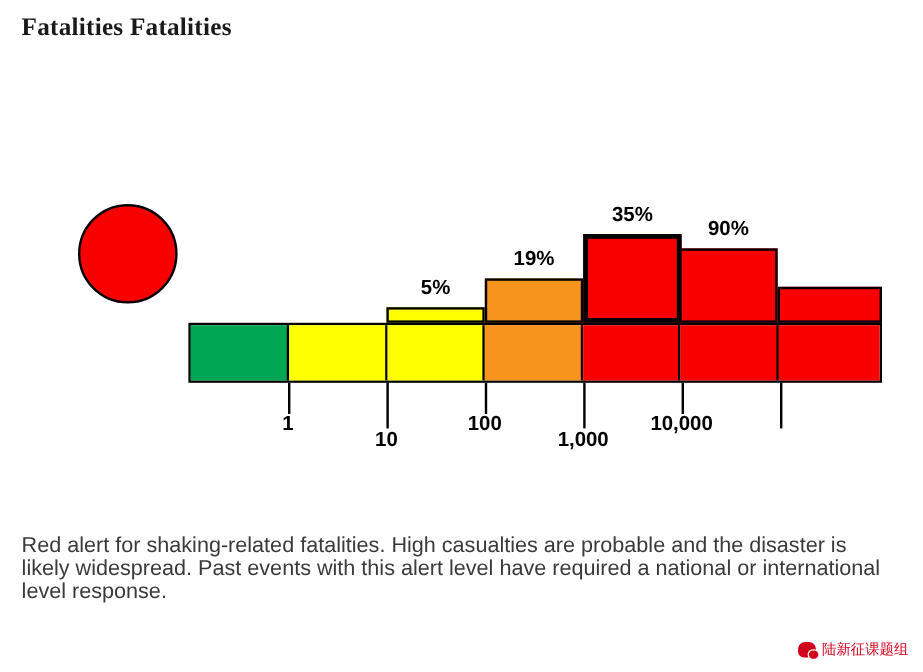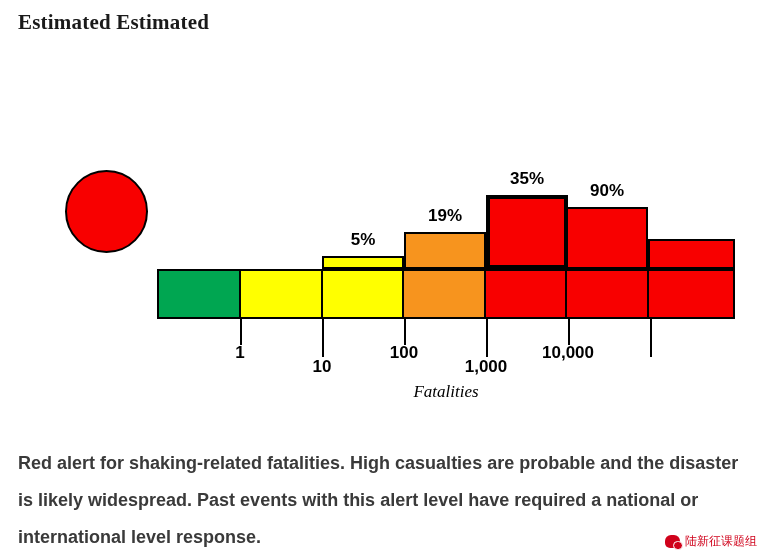--- a/index.html
+++ b/index.html
@@ -120,23 +120,22 @@
     color: #000000;
   }
 
   
   .description {
     position: absolute;
     left: 18px;
     top: 445px;
     width: 722px;
     font-size: 18px;
-    line-height: 37px;
+    line-height: 19px;
     color: #3a3a3a;
-    font-weight: bold;
   }
 
   
   .watermark {
     position: absolute;
     right: 12px;
     bottom: 10px;
     display: flex;
     align-items: center;
     gap: 5px;
@@ -161,21 +160,21 @@
     height: 9px;
     border-radius: 5px;
     background: #d0021b;
     border: 1px solid #ffffff;
     box-sizing: border-box;
   }
 </style>
 </head>
 <body>
 
-<div class="page-title">Estimated Estimated</div>
+<div class="page-title">Fatalities Fatalities</div>
 
 <div class="alert-circle"></div>
 
 <div class="chart">
 
   <div class="bars">
     <div class="bar" style="left:165px; width:82px; height:13px; background:#ffff00;"></div>
     <div class="bar" style="left:247px; width:82px; height:37px; background:#f7941e;"></div>
     <div class="bar highlight" style="left:329px; width:82px; height:74px; background:#f80000;"></div>
     <div class="bar" style="left:409px; width:82px; height:62px; background:#f80000;"></div>
@@ -203,21 +202,20 @@
   <div class="tick" style="left:329px; height:38px;"></div>
   <div class="tick" style="left:411px;"></div>
   <div class="tick" style="left:493px; height:38px;"></div>
 
   <div class="tick-label" style="left:63px; width:40px; top:183px;">1</div>
   <div class="tick-label" style="left:143px; width:44px; top:197px;">10</div>
   <div class="tick-label" style="left:219px; width:56px; top:183px;">100</div>
   <div class="tick-label" style="left:289px; width:80px; top:197px;">1,000</div>
   <div class="tick-label" style="left:361px; width:100px; top:183px;">10,000</div>
 
-  <div class="axis-title">Fatalities</div>
 </div>
 
 <div class="description">Red alert for shaking-related fatalities. High casualties are probable and the disaster is likely widespread. Past events with this alert level have required a national or international level response.</div>
 
 <div class="watermark">
   <span class="wechat-icon"></span>
   <span>陆新征课题组</span>
 </div>
 
 </body></html>

